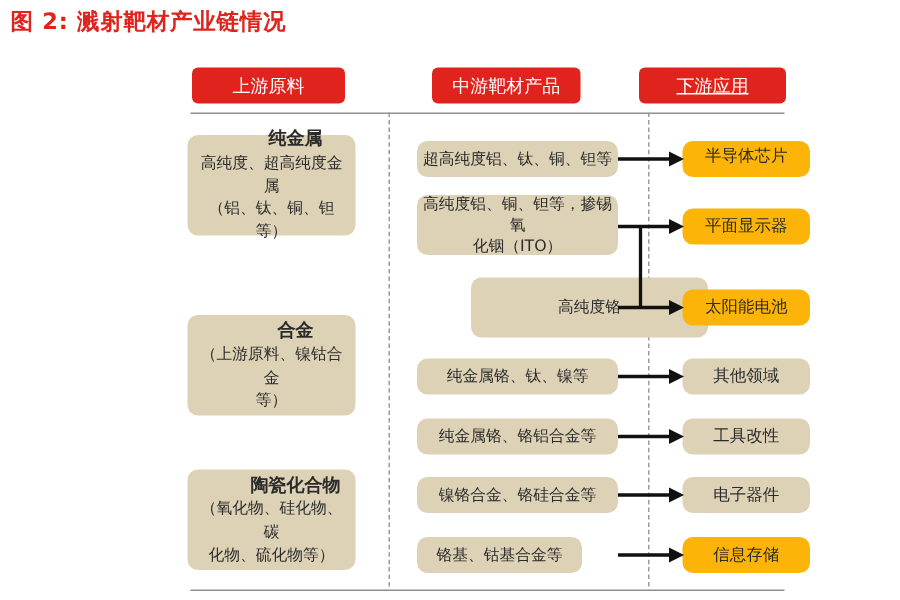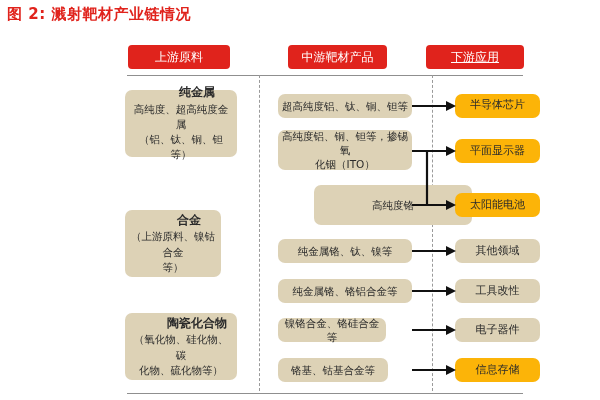--- a/index.html
+++ b/index.html
@@ -45,21 +45,21 @@
   <div class="hline" style="top:75px;"></div>
   <div class="hline" style="top:393px;"></div>
   <div class="vdash" style="left:259px;"></div>
   <div class="vdash" style="left:432px;"></div>
 
   <div class="box up" style="left:125px;top:90px;width:112px;height:67px;">
     <div class="bname">纯金属</div>
     <div class="bdetail">高纯度、超高纯度金属
 （铝、钛、铜、钽等）</div>
   </div>
-  <div class="box up" style="left:125px;top:210px;width:96px;height:67px;">
+  <div class="box up" style="left:125px;top:210px;width:112px;height:67px;">
     <div class="bname">合金</div>
     <div class="bdetail">（上游原料、镍钴合金
 等）</div>
   </div>
   <div class="box up" style="left:125px;top:313px;width:112px;height:67px;">
     <div class="bname">陶瓷化合物</div>
     <div class="bdetail">（氧化物、硅化物、碳
 化物、硫化物等）</div>
   </div>
 
@@ -72,21 +72,21 @@
   </div>
   <div class="box mid" style="left:278px;top:185px;width:158px;height:40px;margin-left:36px;">
     <div class="btext">高纯度铬</div>
   </div>
   <div class="box mid" style="left:278px;top:239px;width:134px;height:24px;">
     <div class="btext">纯金属铬、钛、镍等</div>
   </div>
   <div class="box mid" style="left:278px;top:279px;width:134px;height:24px;">
     <div class="btext">纯金属铬、铬铝合金等</div>
   </div>
-  <div class="box mid" style="left:278px;top:318px;width:108px;height:24px;">
+  <div class="box mid" style="left:278px;top:318px;width:134px;height:24px;">
     <div class="btext">镍铬合金、铬硅合金等</div>
   </div>
   <div class="box mid" style="left:278px;top:358px;width:110px;height:24px;">
     <div class="btext">铬基、钴基合金等</div>
   </div>
 
   <div class="box ds hl" style="left:455px;top:94px;width:85px;height:24px;font-family:Liberation Mono, monospace;">
     <div class="btext">半导体芯片</div>
   </div>
   <div class="box ds hl" style="left:455px;top:139px;width:85px;height:24px;">

